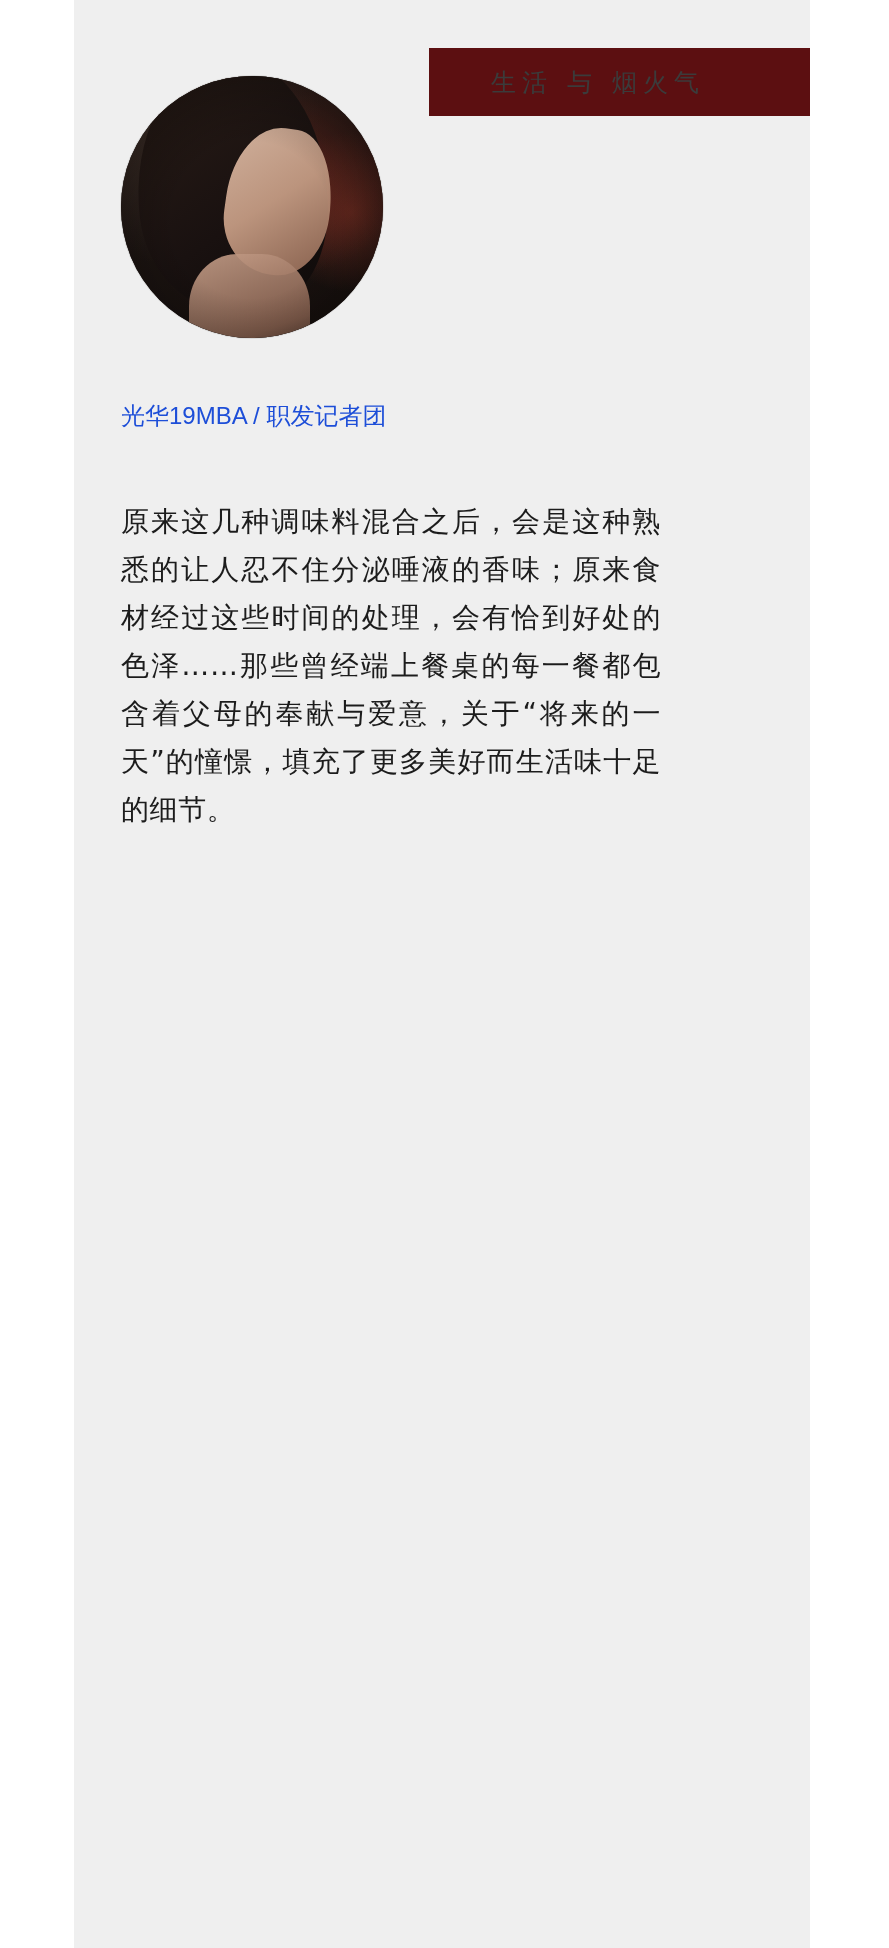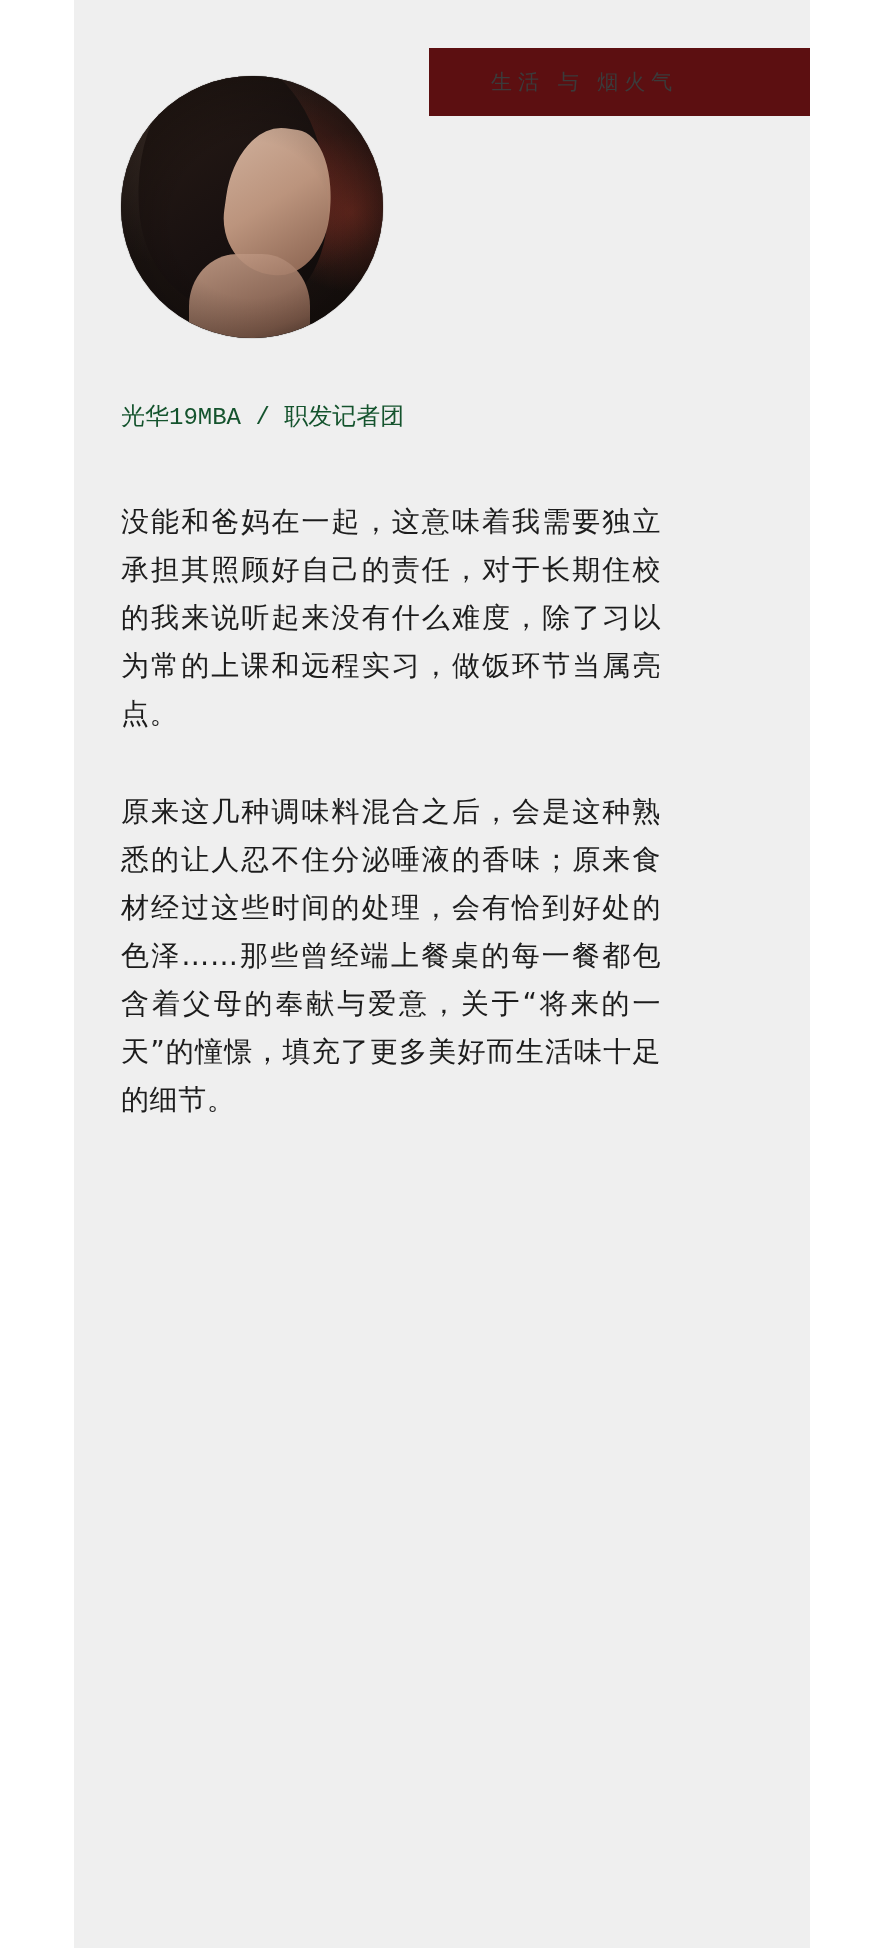--- a/index.html
+++ b/index.html
@@ -42,21 +42,21 @@
     width: 460px;
     height: 68px;
     background: #5c0f11;
     display: flex;
     align-items: center;
     padding-left: 62px;
     box-sizing: border-box;
   }
   .banner-title {
     color: #3b3b3b;
-    font-size: 21px;
+    font-size: 25px;
     letter-spacing: 6px;
     font-family: "DejaVu Sans", sans-serif;
   }
 
   
   .avatar-wrap {
     position: absolute;
     left: 47px;
     top: 76px;
     width: 262px;
@@ -124,23 +124,23 @@
   .handle {
     font-size: 28px;
     font-weight: bold;
     color: #1b1b1b;
     letter-spacing: 0.5px;
     margin: 0 0 30px 0;
     font-family: "DejaVu Sans", sans-serif;
   }
   .affiliation {
     font-size: 24px;
-    color: #14532d;
+    color: #1d4ed8;
     margin: 0 0 66px 0;
-    font-family: Liberation Mono, monospace;
+    font-family: Liberation Sans, sans-serif;
   }
 
   p.body-text {
     font-size: 28px;
     line-height: 48px;
     color: #1c1c1c;
     margin: 0 0 50px 0;
     text-align: justify;
     letter-spacing: 0.6px;
     font-family: "DejaVu Sans", sans-serif;
@@ -164,19 +164,18 @@
       <div class="avatar-hair"></div>
       <div class="avatar-face"></div>
       <div class="avatar-neck"></div>
       <div class="avatar-shadow"></div>
     </div>
   </div>
 
   <div class="content">
     <div class="affiliation">光华19MBA / 职发记者团</div>
 
-    <p class="body-text">没能和爸妈在一起，这意味着我需要独立承担其照顾好自己的责任，对于长期住校的我来说听起来没有什么难度，除了习以为常的上课和远程实习，做饭环节当属亮点。</p>
     <p class="body-text">原来这几种调味料混合之后，会是这种熟悉的让人忍不住分泌唾液的香味；原来食材经过这些时间的处理，会有恰到好处的色泽……那些曾经端上餐桌的每一餐都包含着父母的奉献与爱意，关于“将来的一天”的憧憬，填充了更多美好而生活味十足的细节。</p>
   </div>
 
 </div>
 
 <div class="right-white-strip"></div>
 
 </body></html>

